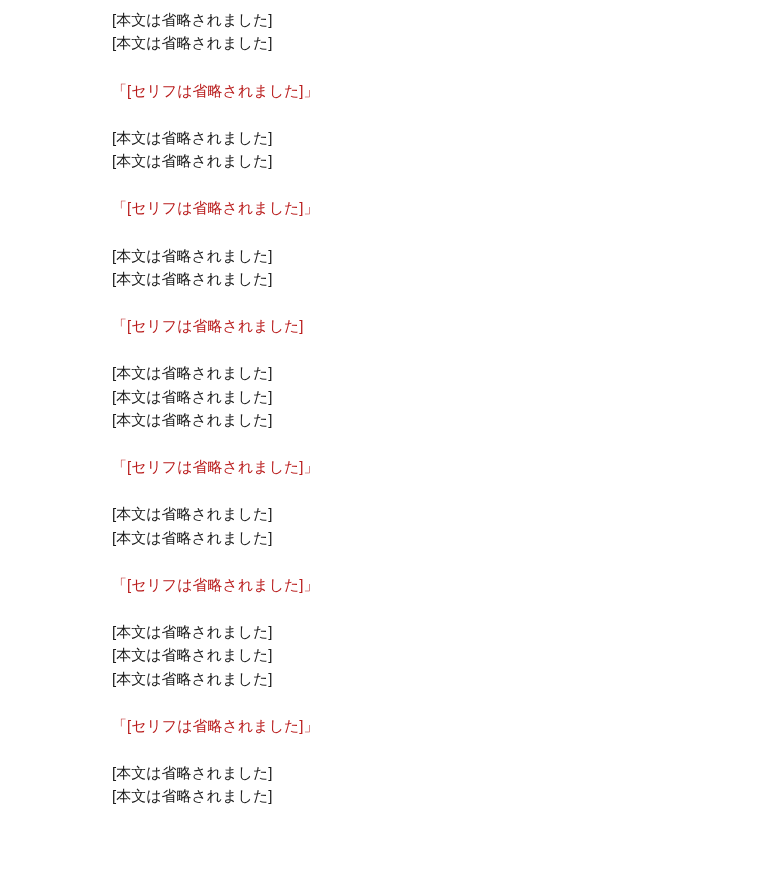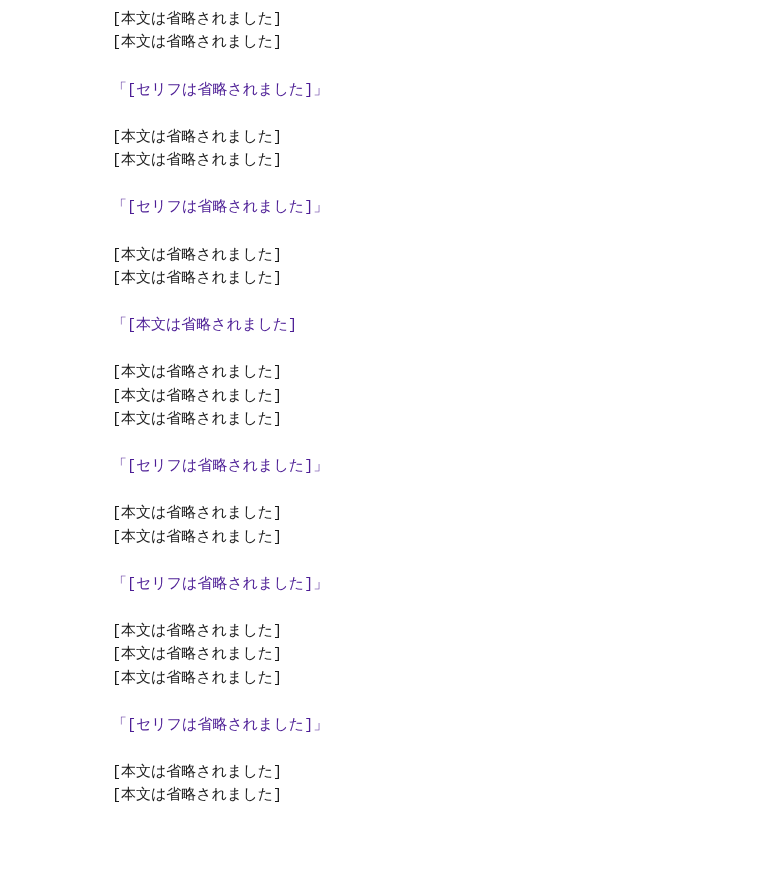--- a/index.html
+++ b/index.html
@@ -5,48 +5,48 @@
   html, body {
     margin: 0;
     padding: 0;
     background: #ffffff;
   }
   .page {
     width: 784px;
     height: 881px;
     box-sizing: border-box;
     padding: 8px 40px 8px 112px;
-    font-family: Liberation Mono, monospace;
+    font-family: Liberation Sans, sans-serif;
     font-size: 15px;
     line-height: 1.55;
     color: #1a1a1a;
     overflow: hidden;
   }
   .para {
     margin: 0 0 24px 0;
     white-space: pre-wrap;
   }
   .line {
     min-height: 23px;
   }
   .dialogue {
-    color: #4c1d95;
+    color: #b91c1c;
   }
 </style>
 </head>
 <body>
 
 <div class="page">
   <div id="paragraphs-root">
       <div class="para"><div class="line">[本文は省略されました]</div><div class="line">[本文は省略されました]</div></div>
       <div class="para"><div class="line dialogue">「[セリフは省略されました]」</div></div>
       <div class="para"><div class="line">[本文は省略されました]</div><div class="line">[本文は省略されました]</div></div>
       <div class="para"><div class="line dialogue">「[セリフは省略されました]」</div></div>
       <div class="para"><div class="line">[本文は省略されました]</div><div class="line">[本文は省略されました]</div></div>
-      <div class="para"><div class="line dialogue">「[本文は省略されました]</div></div>
+      <div class="para"><div class="line dialogue">「[セリフは省略されました]</div></div>
       <div class="para"><div class="line">[本文は省略されました]</div><div class="line">[本文は省略されました]</div><div class="line">[本文は省略されました]</div></div>
       <div class="para"><div class="line dialogue">「[セリフは省略されました]」</div></div>
       <div class="para"><div class="line">[本文は省略されました]</div><div class="line">[本文は省略されました]</div></div>
       <div class="para"><div class="line dialogue">「[セリフは省略されました]」</div></div>
       <div class="para"><div class="line">[本文は省略されました]</div><div class="line">[本文は省略されました]</div><div class="line">[本文は省略されました]</div></div>
       <div class="para"><div class="line dialogue">「[セリフは省略されました]」</div></div>
       <div class="para"><div class="line">[本文は省略されました]</div><div class="line">[本文は省略されました]</div></div>
     </div>
 </div>
 

